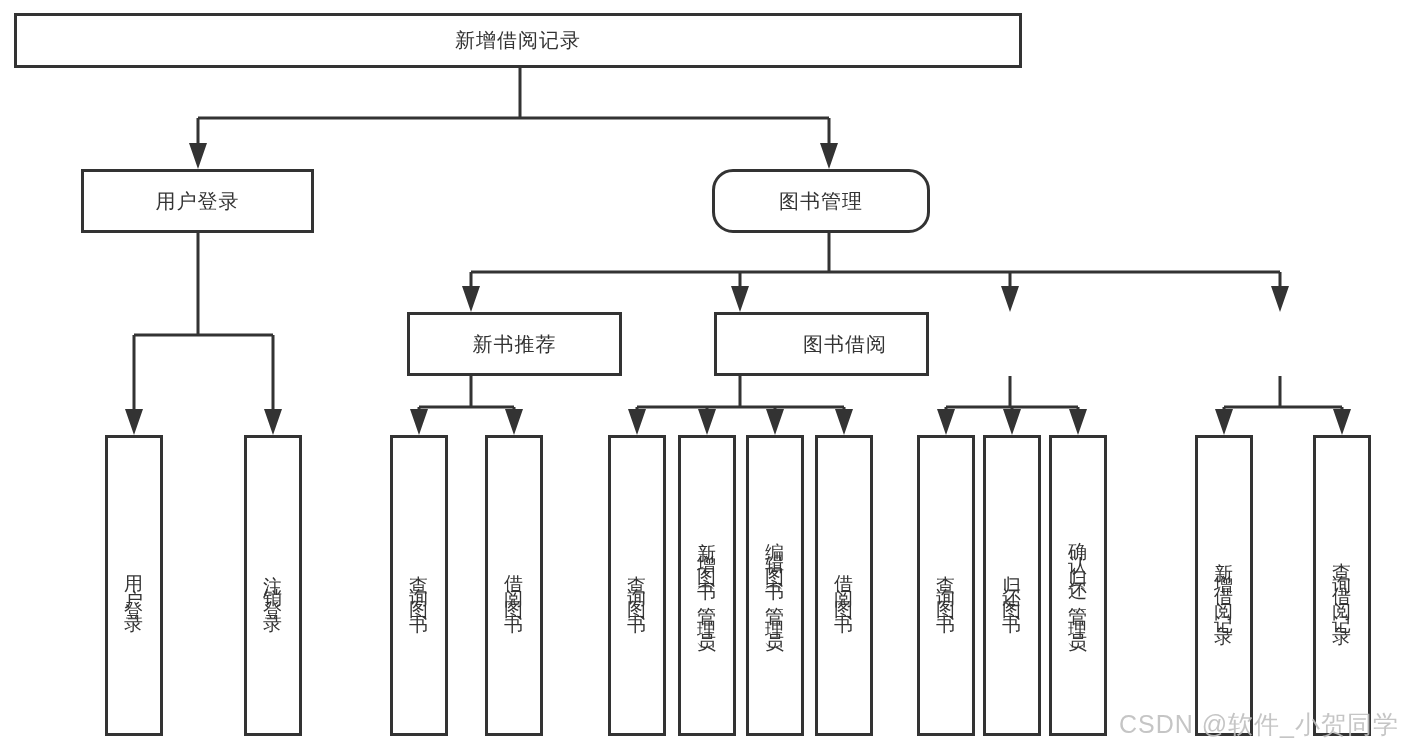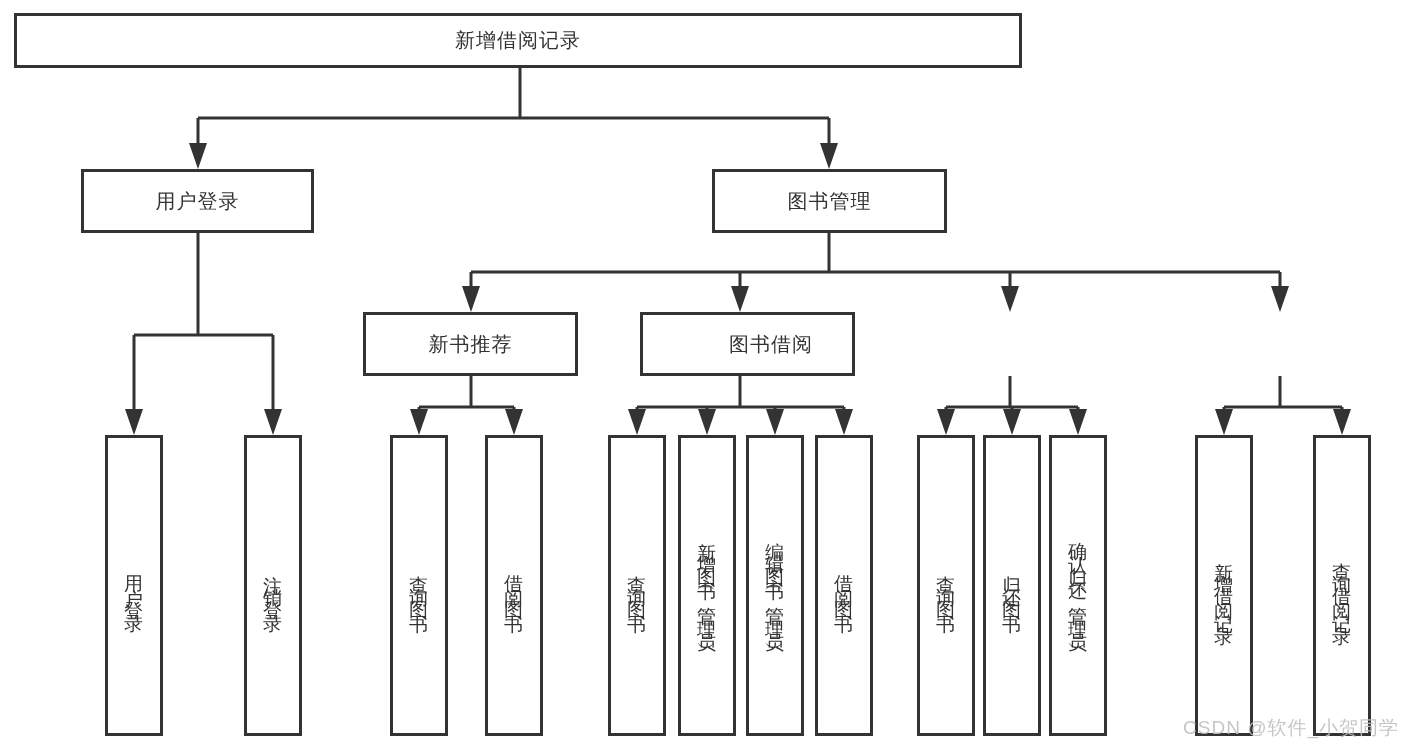--- a/index.html
+++ b/index.html
@@ -29,42 +29,42 @@
     display:flex;align-items:center;justify-content:center;
     color:var(--text);
     z-index:2;
   }
   .root{
     left:14px;top:13px;width:1008px;height:55px;
     font-size:20px;letter-spacing:1px;
   }
   .h2{top:169px;height:64px;font-size:20px;letter-spacing:1px;}
   .h2.user{left:81px;width:233px;}
-  .h2.mgmt{left:712px;width:235px;}
-  .h3{top:312px;width:215px;height:64px;font-size:20px;letter-spacing:1px;}
+  .h2.mgmt{left:712px;width:218px;border-radius:21px;}
+  .h3{top:312px;width:215px;height:64px;font-size:20px;letter-spacing:1px;margin-left:44px;}
   .h3.n0{left:363px;}
-  .h3.n1{left:640px;padding-left:47px;}
+  .h3.n1{left:670px;padding-left:47px;}
   .h3.n2{left:903px;}
   .h3.n3{left:1173px;}
   .leaf{
     top:435px;width:58px;height:301px;
   }
   .vtext{
     writing-mode:vertical-lr;
     text-orientation:upright;
     font-size:19px;
     letter-spacing:13px;
     line-height:1;
     white-space:nowrap;
     color:var(--text);
   }
   .watermark{
     position:absolute;
     right:6px;bottom:6px;
-    font-size:19px;
+    font-size:25px;
     color:var(--wm);
     opacity:0.9;
     z-index:3;
     letter-spacing:1px;
   }
 </style>
 </head>
 <body>
 
 <div class="canvas">

